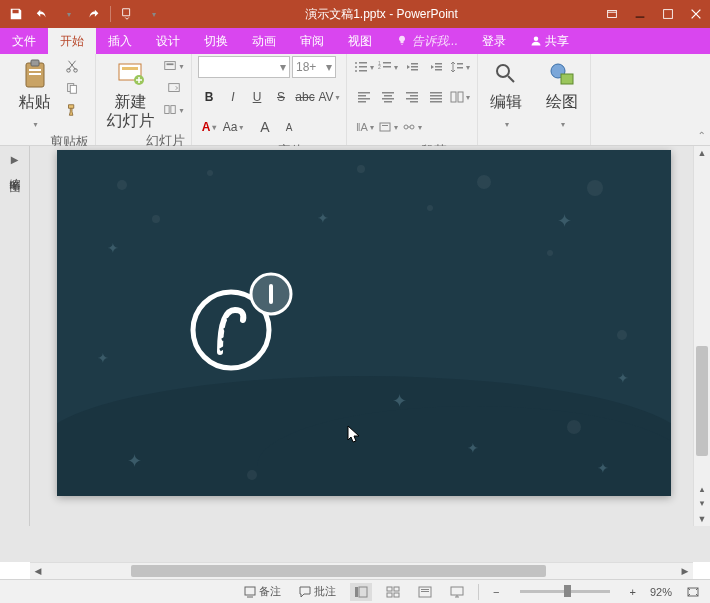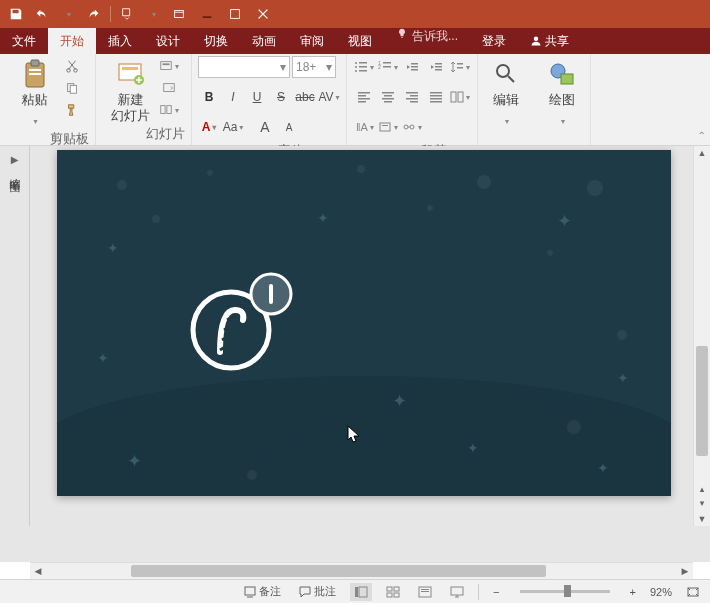--- a/index.html
+++ b/index.html
@@ -5,30 +5,30 @@
 * { margin: 0; padding: 0; box-sizing: border-box; font-family: "Microsoft YaHei", "Segoe UI", sans-serif; }
 body { width: 710px; height: 603px; background: #fff; overflow: hidden; display: flex; flex-direction: column; }
 .titlebar { height: 28px; background: #B7472A; display: flex; align-items: center; color: #fff; font-size: 12px; }
 .tb-left { display: flex; align-items: center; gap: 2px; padding-left: 4px; }
 .tb-icon { width: 24px; height: 24px; display: flex; align-items: center; justify-content: center; }
 .tb-icon svg { fill: #fff; }
 .tb-sep { width: 1px; height: 16px; background: rgba(255,255,255,0.3); margin: 0 2px; }
 .tb-title { flex: 1; text-align: center; }
 .tb-right { display: flex; align-items: center; }
 .tb-btn { width: 28px; height: 24px; display: flex; align-items: center; justify-content: center; }
-.tabs { height: 26px; background: #7f1d1d; display: flex; align-items: stretch; font-size: 12px; }
+.tabs { height: 26px; background: #d946ef; display: flex; align-items: stretch; font-size: 12px; }
 .tab { padding: 0 12px; display: flex; align-items: center; color: #fff; cursor: pointer; }
 .tab.active { background: #F1F1F1; color: #B7472A; }
-.tab.tell { display: flex; align-items: flex-start; gap: 4px; color: rgba(255,255,255,0.8);}
+.tab.tell { display: flex; align-items: center; gap: 4px; color: rgba(255,255,255,0.8); font-style: italic;}
 .ribbon { height: 92px; background: #F1F1F1; border-bottom: 1px solid #D4D4D4; display: flex; }
 .group { display: flex; flex-direction: column; align-items: center; border-right: 1px solid #E0E0E0; padding: 2px 6px 0 6px; }
 .group-content { flex: 1; display: flex; align-items: flex-start; gap: 4px; }
 .group-label { font-size: 13px; color: #666; padding-bottom: 2px; margin-left: 44px; }
 .big-btn { display: flex; flex-direction: column; align-items: center; padding: 2px 4px; gap: 2px; min-width: 44px; }
-.big-btn .lbl { font-size: 13px; color: #444; text-align: center; line-height: 1.2; }
+.big-btn .lbl { font-size: 16px; color: #444; text-align: center; line-height: 1.2; }
 .big-btn .icon-box { width: 32px; height: 32px; display: flex; align-items: center; justify-content: center; }
 .small-col { display: flex; flex-direction: column; gap: 2px; }
 .small-btn { width: 22px; height: 20px; display: flex; align-items: center; justify-content: center; }
 .small-btn svg, .tb-icon svg, .tb-btn svg { width: 14px; height: 14px; }
 .font-group .row { display: flex; align-items: center; gap: 2px; margin-bottom: 4px; }
 .dd { height: 22px; border: 1px solid #C0C0C0; background: #fff; display: flex; align-items: center; padding: 0 3px; font-size: 12px; color: #888; }
 .dd .caret { margin-left: auto; }
 .btn-s { height: 22px; min-width: 22px; display: flex; align-items: center; justify-content: center; color: #555; font-size: 12px; }
 .btn-s.bold { font-weight: bold; color: #333; }
 .btn-s.italic { font-style: italic; }
@@ -84,20 +84,21 @@
       </div>
     <div class="tb-sep"></div>
     <div class="tb-icon">
         <svg viewBox="0 0 16 16">
           <path d="M3 2h8v8H3z" fill="none" stroke="#fff"></path>
           <path d="M6 12l2 2 2-2" fill="none" stroke="#fff"></path>
         </svg>
       </div>
     <div class="tb-icon drop-caret"></div>
   </div>
+  <div class="tb-title">演示文稿1.pptx - PowerPoint</div>
   <div class="tb-right">
     <div class="tb-btn">
         <svg viewBox="0 0 16 16">
           <rect x="3" y="4" width="10" height="8" fill="none" stroke="#fff"></rect>
           <path d="M3 6h10" stroke="#fff"></path>
         </svg>
       </div>
     <div class="tb-btn">
         <svg viewBox="0 0 16 16">
           <path d="M3 11h10v1H3z"></path>

